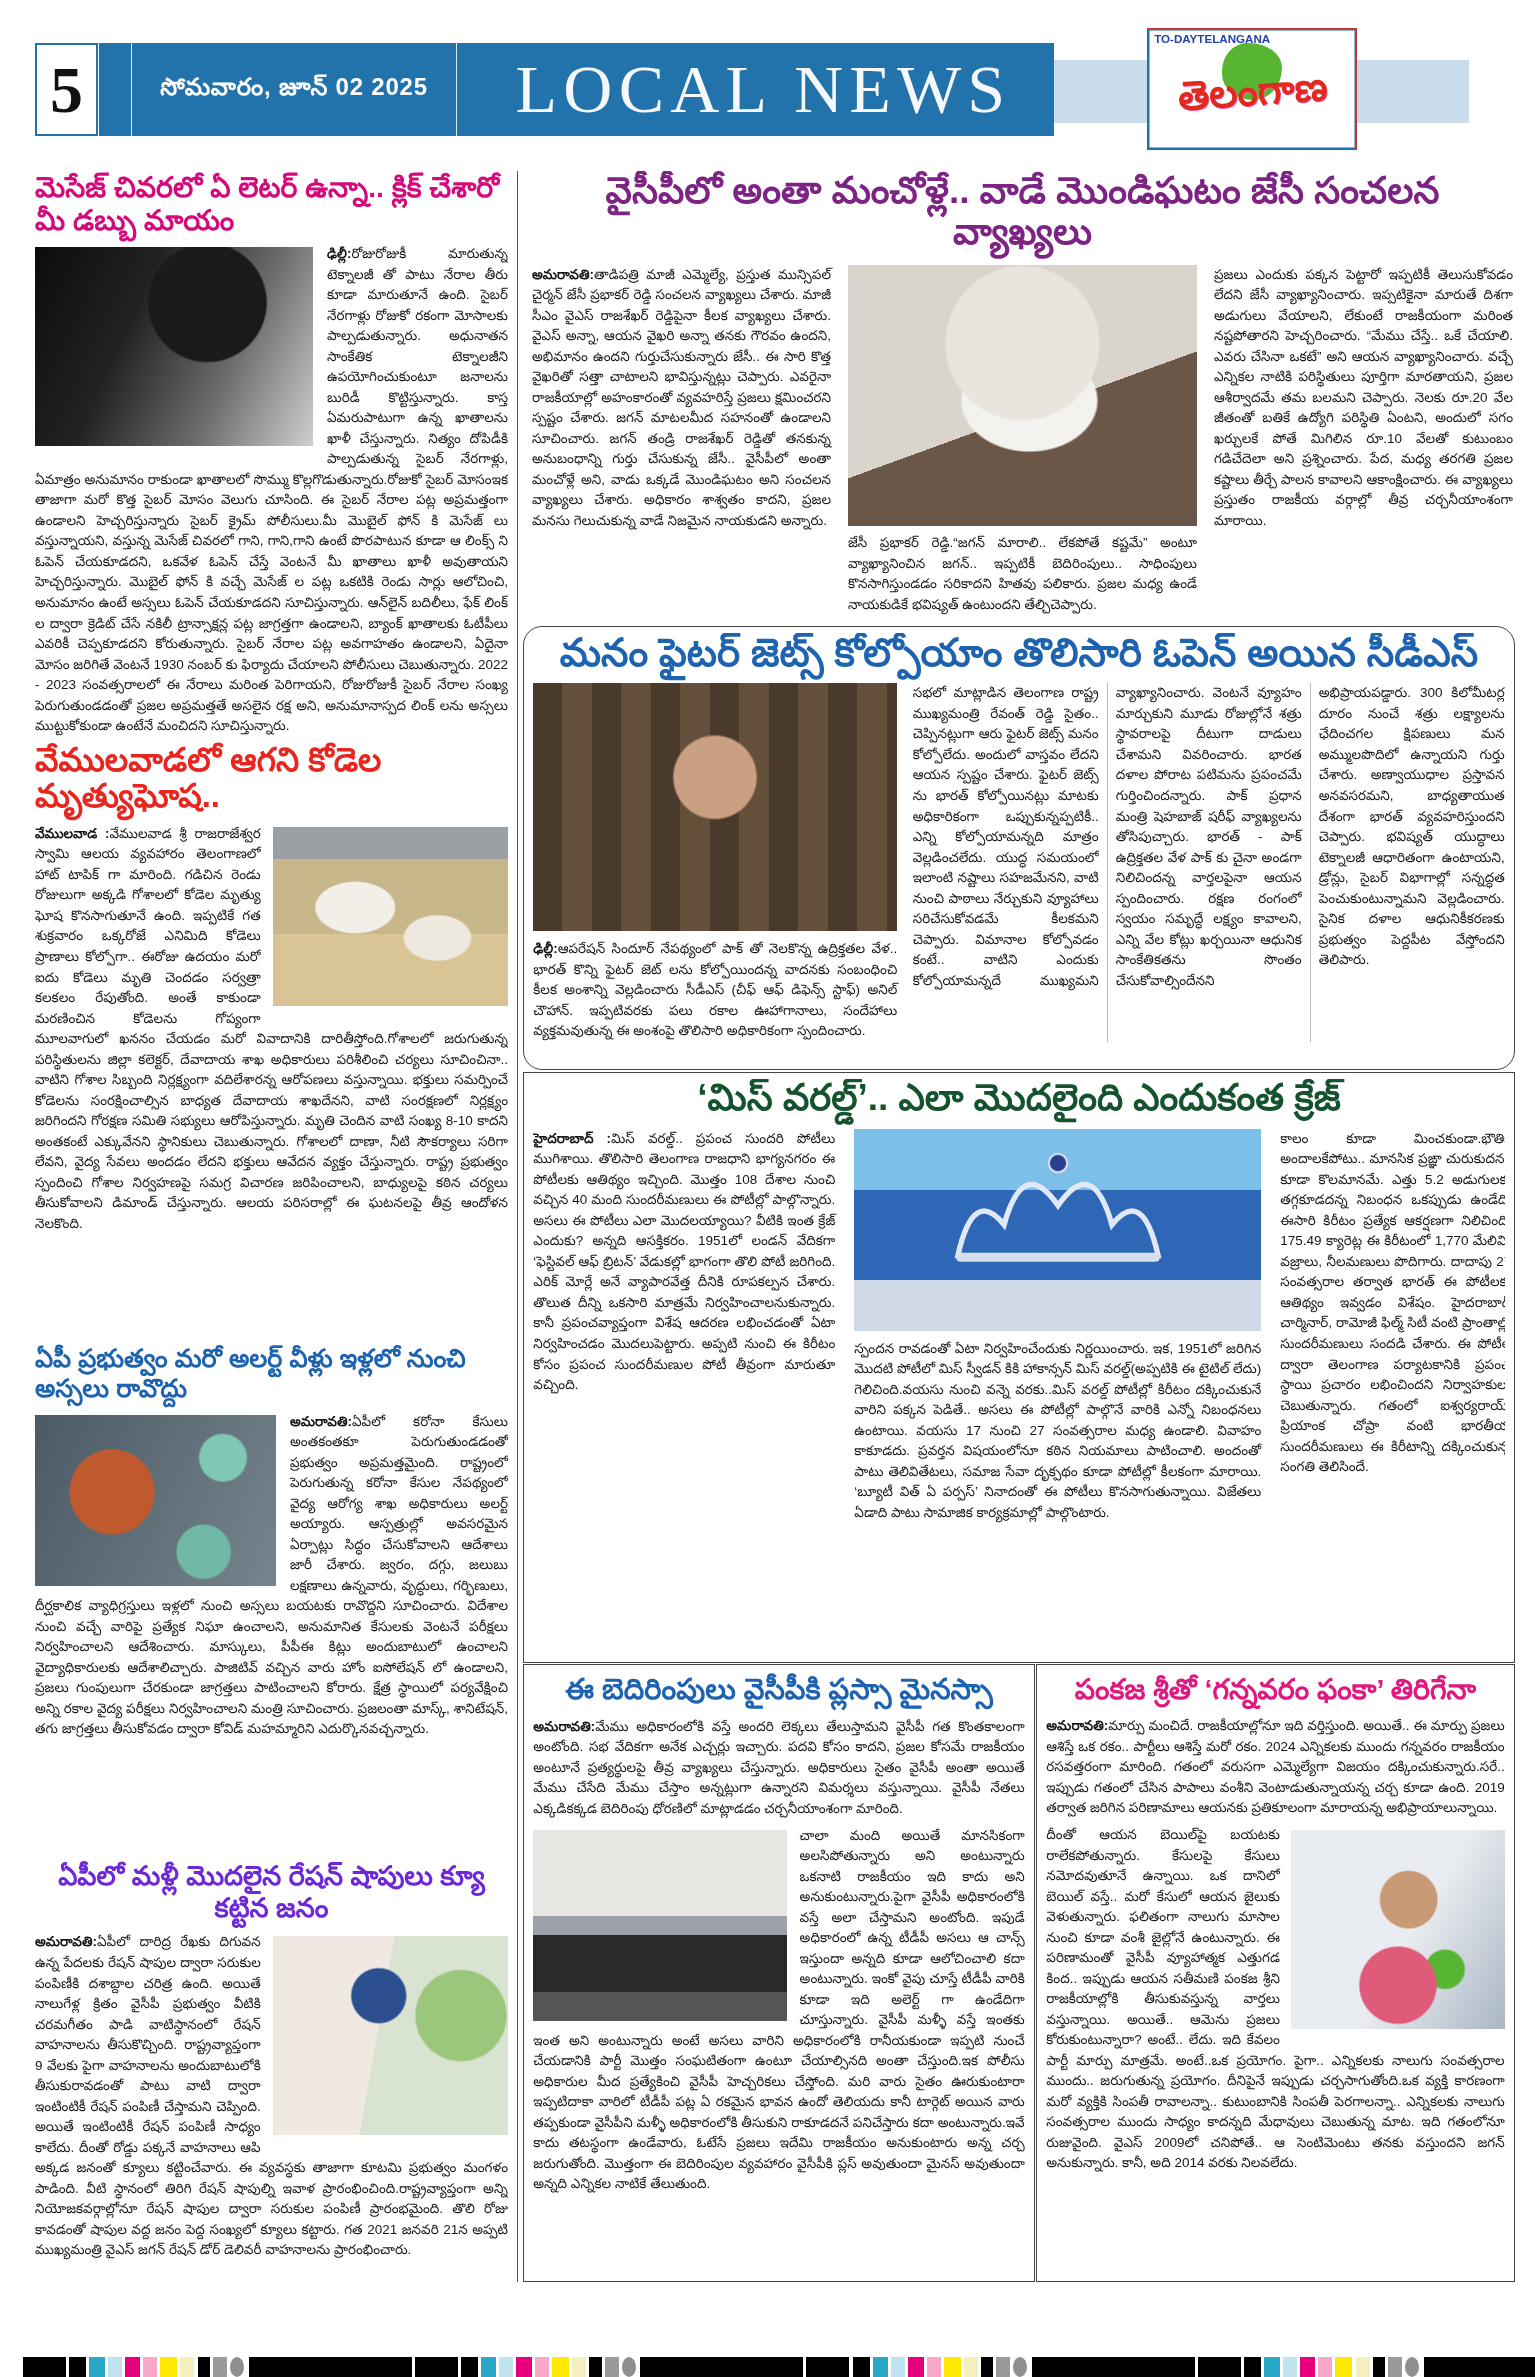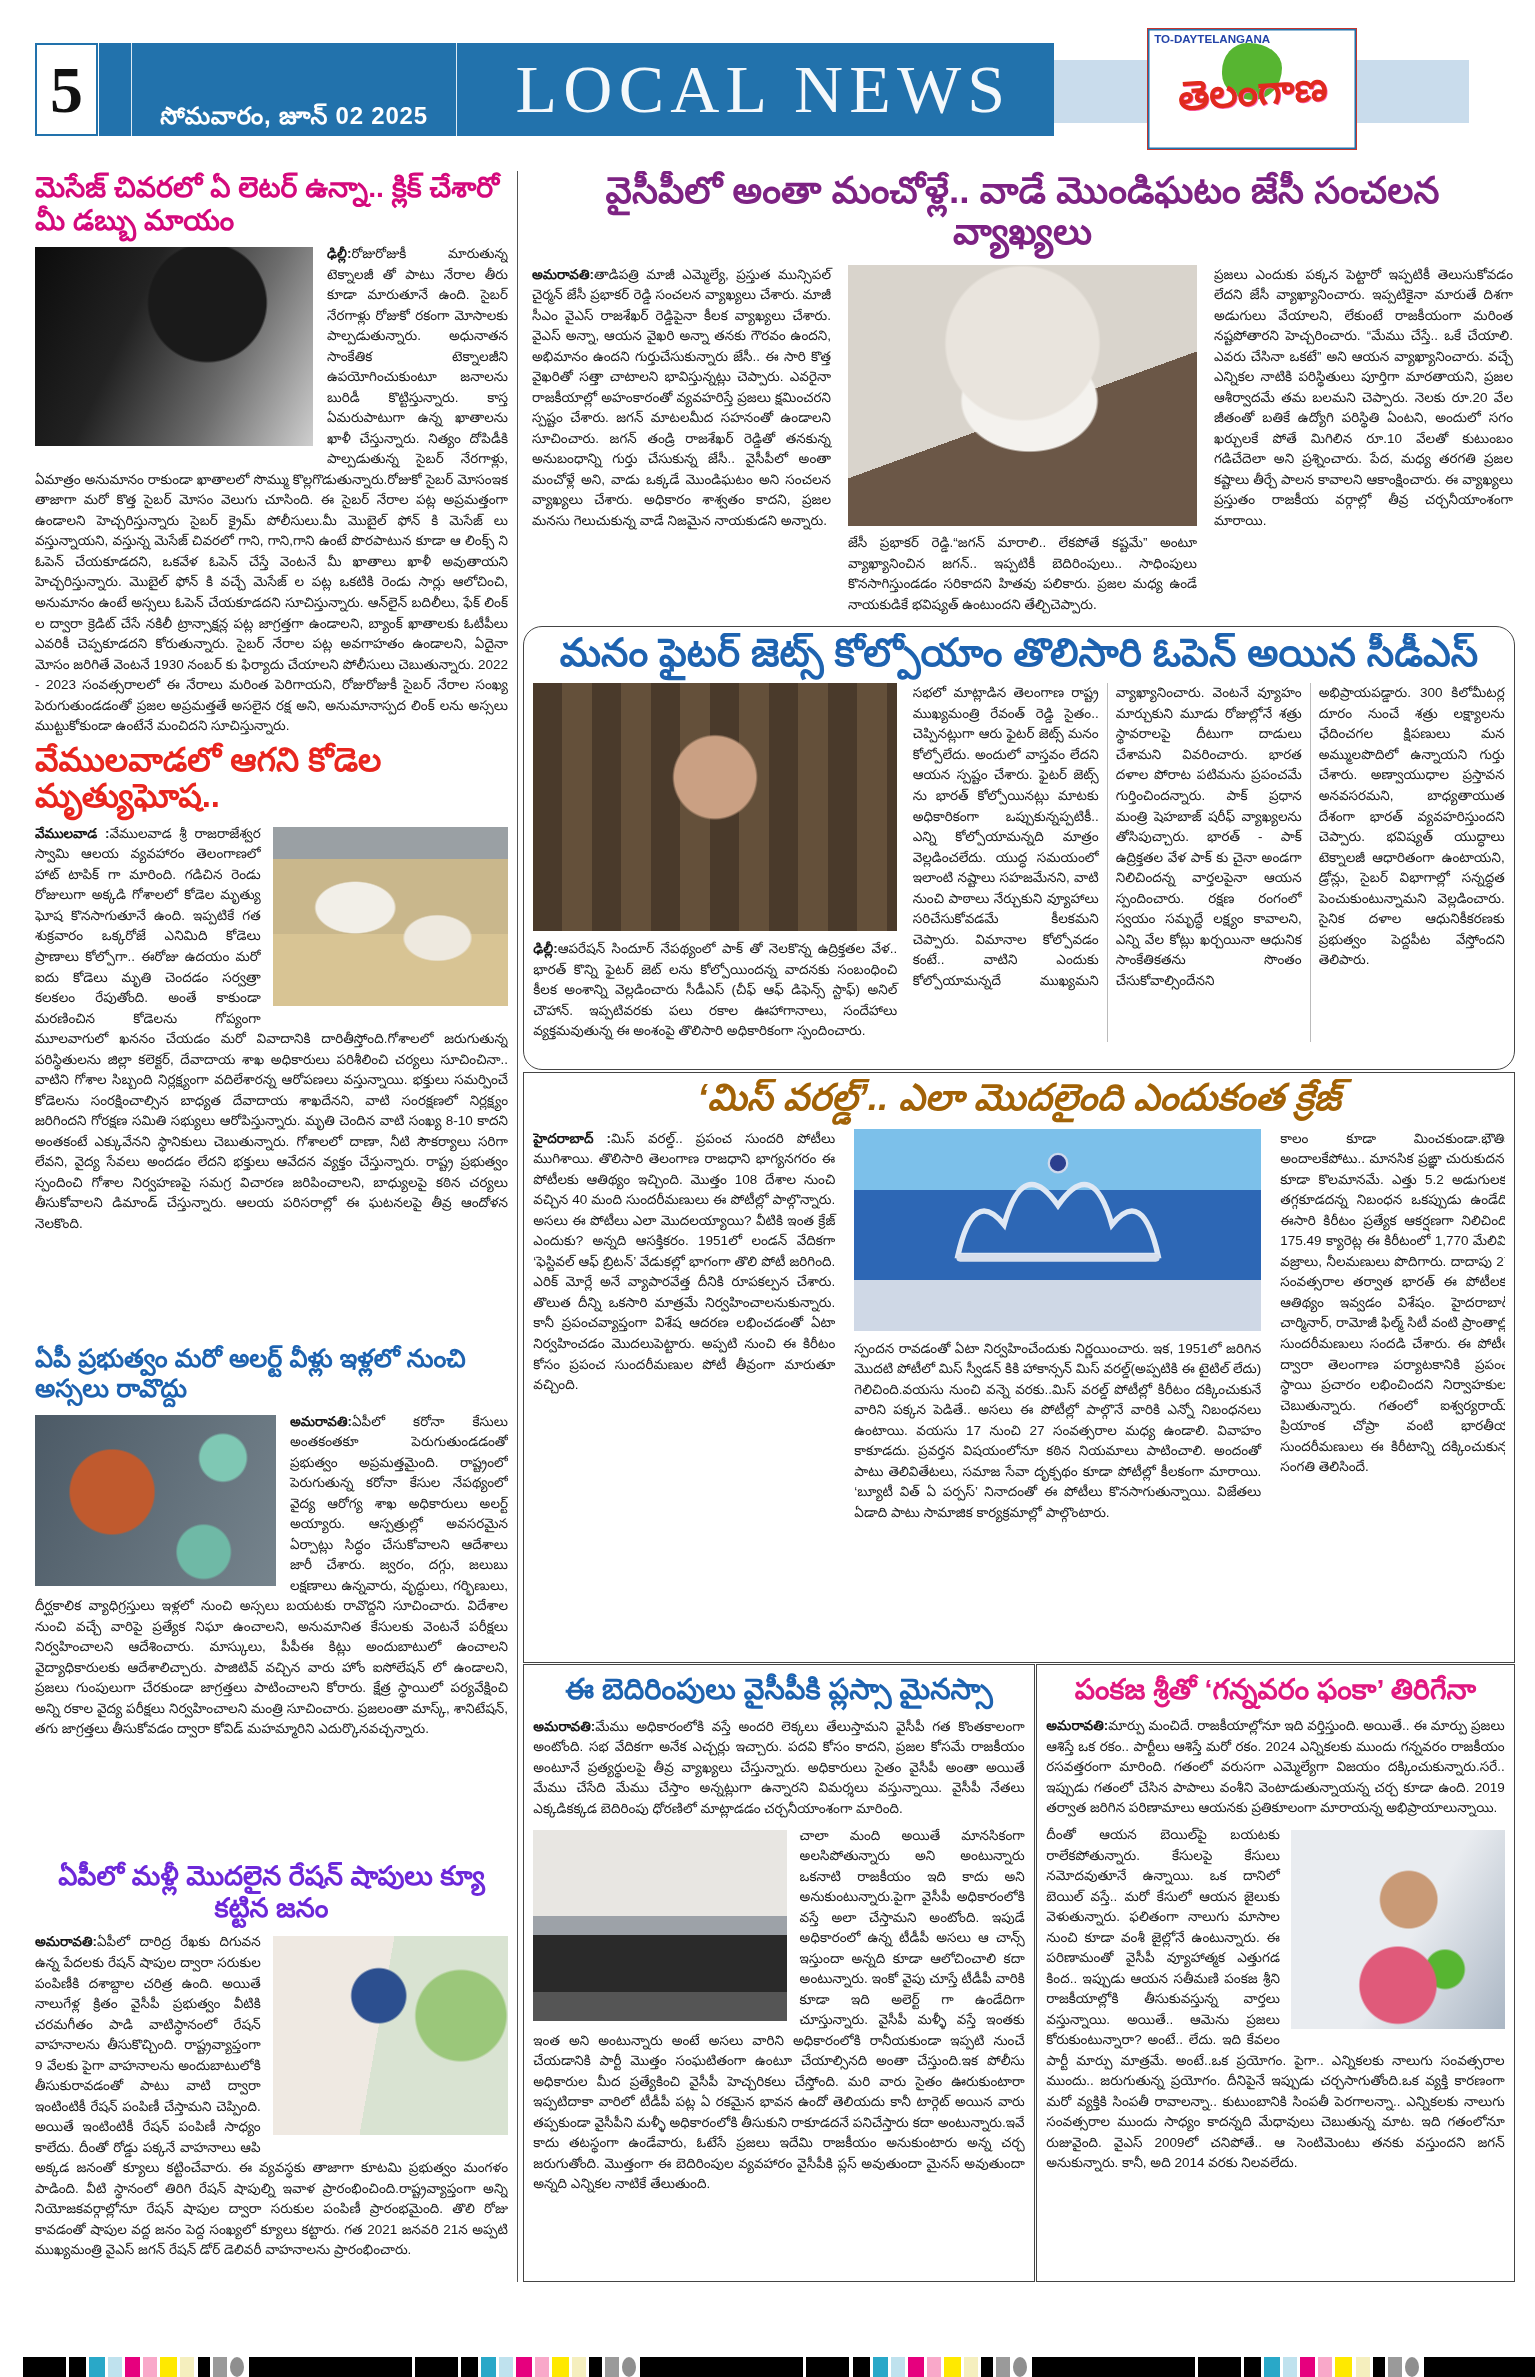--- a/index.html
+++ b/index.html
@@ -5,21 +5,21 @@
   html,body{margin:0;padding:0;background:#fff;}
   #page{position:relative;width:1535px;height:2377px;background:#fff;overflow:hidden;
         font-family:"Liberation Sans","DejaVu Sans",sans-serif;color:#1c1c1c;}
   
   #masthead{position:absolute;left:0;top:0;width:1535px;height:154px;}
   #lightband{position:absolute;left:987px;top:60px;width:482px;height:63px;background:#c9dcec;}
   #bluebar{position:absolute;left:99px;top:43px;width:955px;height:93px;background:#2272ac;}
   #pagenum-box{position:absolute;left:35px;top:43px;width:63px;height:93px;background:#fff;
      border:2.3px solid #2272ac;box-sizing:border-box;display:flex;align-items:center;justify-content:center;}
   #pagenum-box .num{font-family:"Liberation Serif",serif;font-size:66px;font-weight:700;color:#111;line-height:1;}
-  #date-cell{position:absolute;left:131px;top:43px;width:324px;height:93px;display:flex;align-items:flex-end;
+  #date-cell{position:absolute;left:131px;top:43px;width:324px;height:93px;display:flex;align-items:center;
      justify-content:center;border-left:1.5px solid rgba(255,255,255,.85);border-right:1.5px solid rgba(255,255,255,.85);}
   #date-cell span{color:#fff;font-size:24px;font-weight:700;letter-spacing:0.8px;}
   #ln-title{position:absolute;left:478px;top:43px;width:571px;height:93px;display:flex;align-items:center;justify-content:center;}
   #ln-title span{font-family:"Liberation Serif",serif;font-size:68px;color:#f4f8fb;letter-spacing:6.2px;font-weight:400;}
   
   #logo{position:absolute;left:1147px;top:28px;width:210px;height:122px;background:#fff;
      border:1.5px solid #c6362e;box-shadow:0 0 0 1.5px #2272ac inset;box-sizing:border-box;padding:3.1px 6.2px;}
   #logo .row1{display:flex;justify-content:flex-start;font-weight:700;color:#2343a8;font-size:11.6px;}
   #logo .map{position:absolute;left:74px;top:14px;width:60px;height:57px;background:#57b531;
      border-radius:46% 60% 52% 58%/55% 48% 62% 50%;}
@@ -30,21 +30,21 @@
   .framed{position:absolute;border:0.8px solid #444;box-sizing:border-box;background:#fff;}
   
   .body-txt{font-size:13.5px;line-height:1.52;text-align:justify;color:#161616;}
   .body-txt b{font-weight:700;}
   .photo{box-sizing:border-box;}
   h2{margin:0;}
   
   .h-cyber{color:#d4097c;font-size:28.5px;font-weight:700;line-height:1.15;margin:0 0 7.7px 0;}
   .h-jc{color:#7d2383;font-size:37px;font-weight:700;text-align:center;line-height:1.1;margin:0;}
   .h-cds{color:#1e63b0;font-size:39px;font-weight:700;text-align:center;line-height:1.05;margin:0;}
-  .h-mw{color:#a16207;font-size:37px;font-weight:700;text-align:center;line-height:1.05;margin:0;font-style:italic;}
+  .h-mw{color:#14532d;font-size:37px;font-weight:700;text-align:center;line-height:1.05;margin:0;}
   .h-cow{color:#e8261f;font-size:33px;font-weight:700;line-height:1.1;margin:0 0 9.3px 0;}
   .h-corona{color:#1e63b0;font-size:25.4px;font-weight:700;line-height:1.2;margin:0 0 7.7px 0;}
   .h-ration{color:#6d28d9;font-size:27px;font-weight:700;line-height:1.2;margin:0 0 7.7px 0;text-align:center;}
   .h-threat{color:#1e63b0;font-size:29px;font-weight:700;text-align:center;line-height:1.15;margin:0 0 10.8px 0;}
   .h-pankaja{color:#e01980;font-size:28.5px;font-weight:700;text-align:center;line-height:1.15;margin:0 0 10.8px 0;}
   
   #a-cyber{position:absolute;left:35px;top:171px;width:473px;height:569px;overflow:hidden;}
   #a-cyber .photo{float:left;width:278px;height:199px;margin:3.1px 14px 6.2px 0;
      background:radial-gradient(circle at 62% 28%,#1a1a1a 0 26%,transparent 27%),
        linear-gradient(115deg,#0c0c0c 0%,#222 35%,#6d6d6d 68%,#cfcfcf 100%);}

